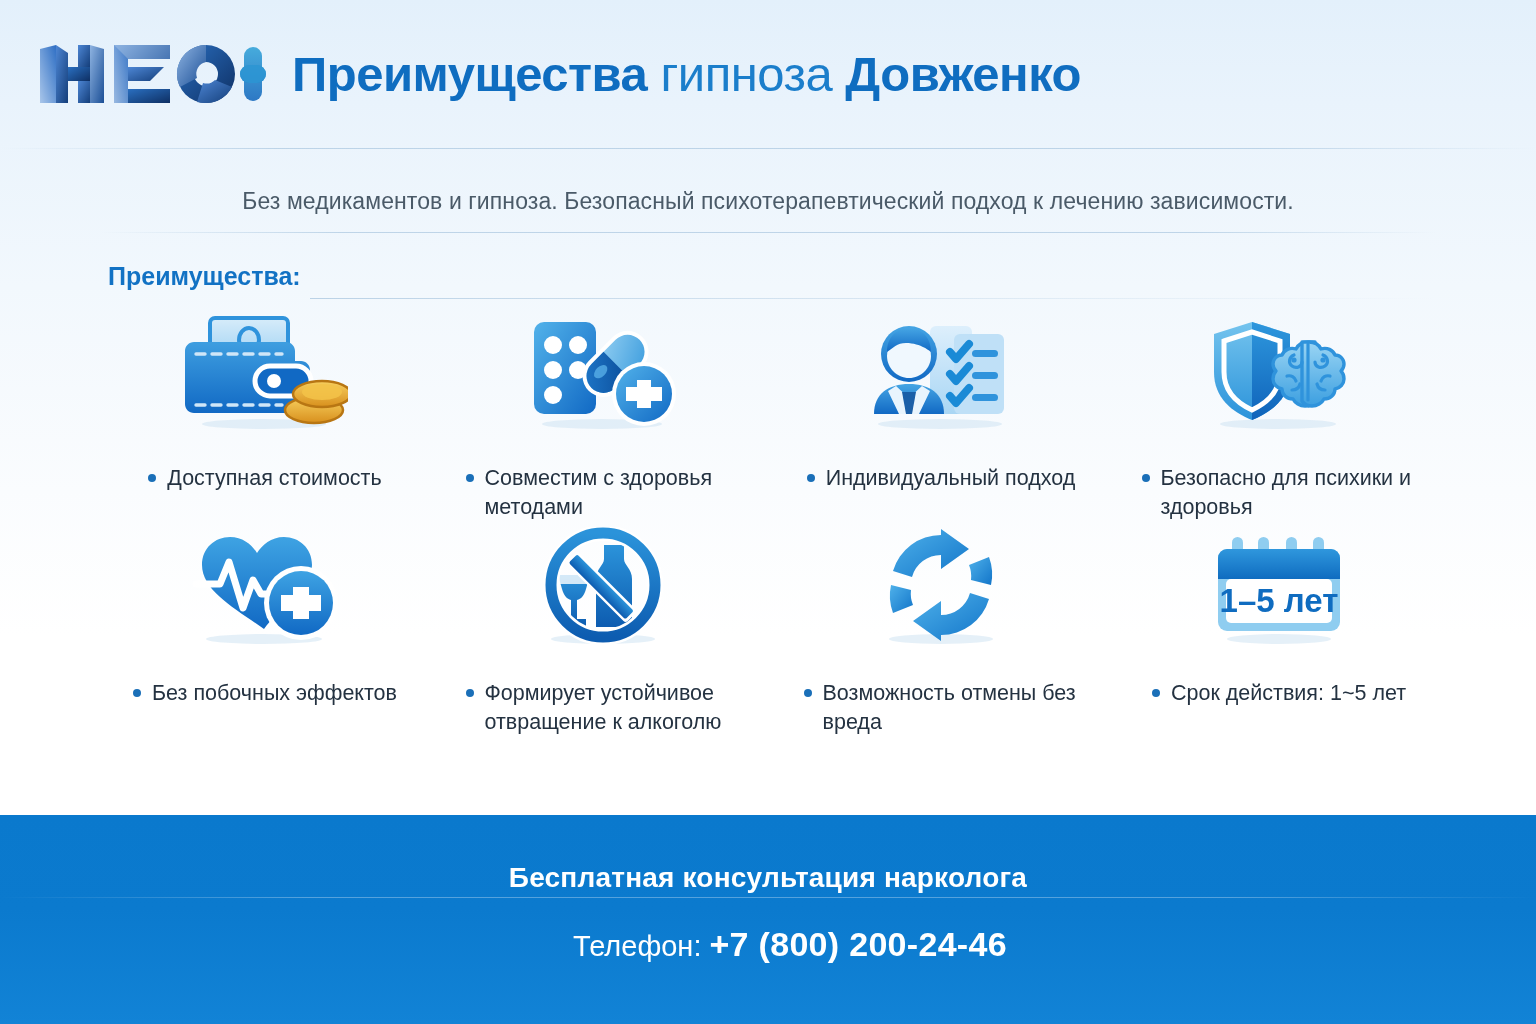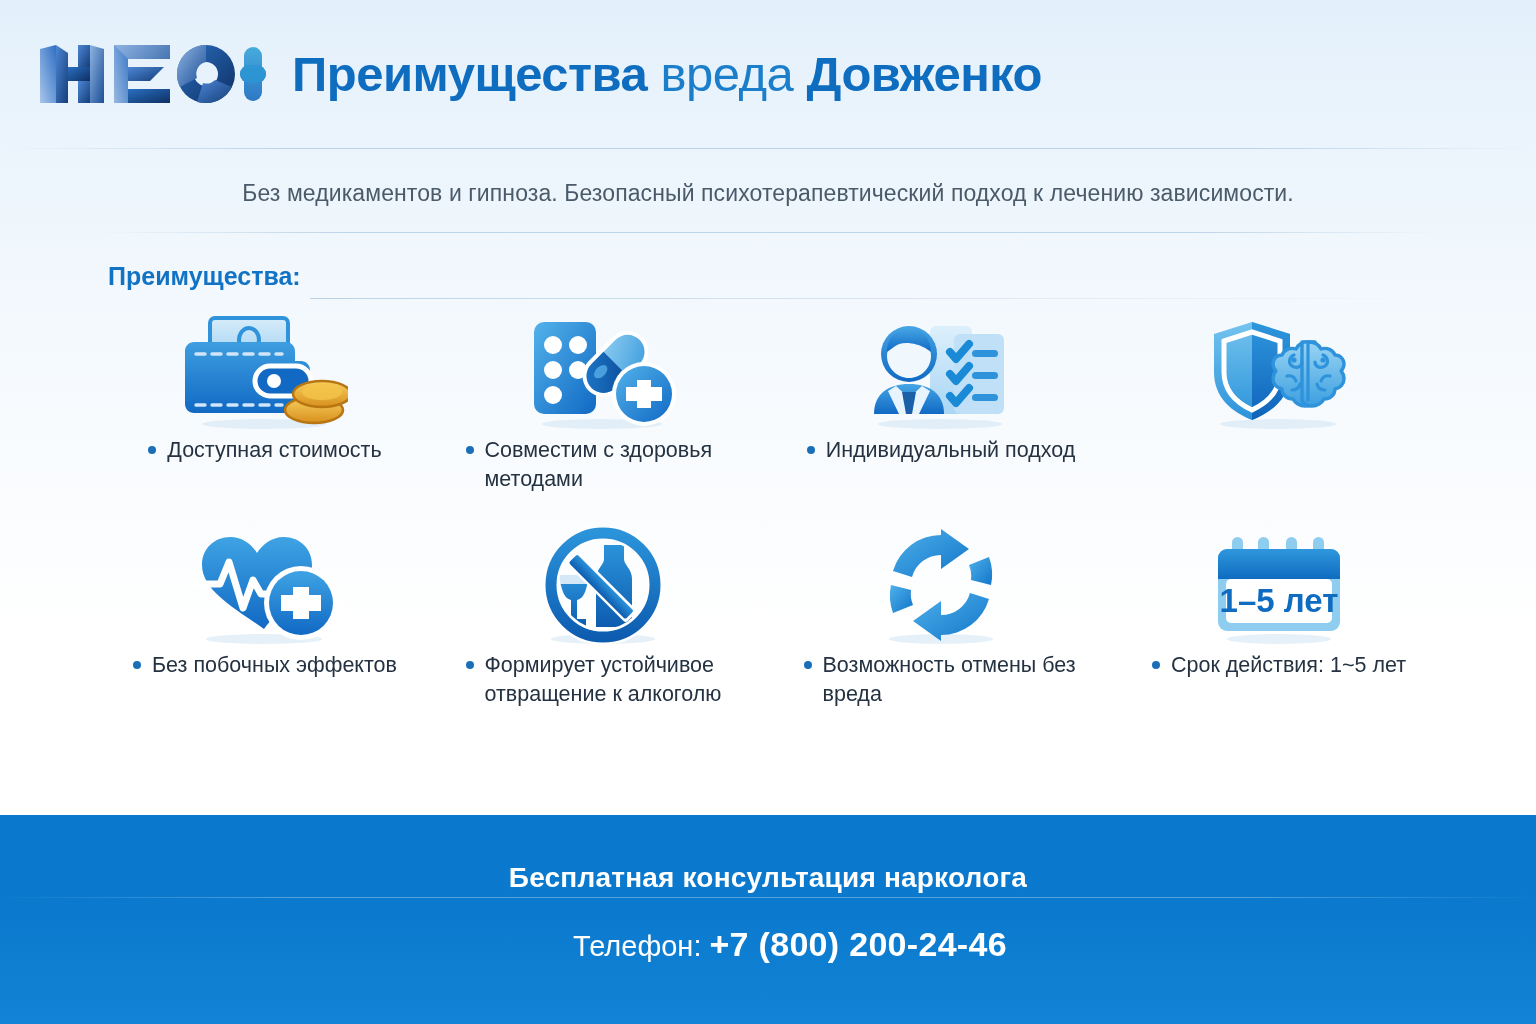--- a/index.html
+++ b/index.html
@@ -65,21 +65,21 @@
     background: linear-gradient(90deg, rgba(160,190,215,0) 0%, rgba(150,185,215,.55) 18%, rgba(150,185,215,.55) 82%, rgba(160,190,215,0) 100%);
   }
   #hair-1 { left: 0; top: 148px; width: 1536px; }
   #hair-2 { left: 100px; top: 232px; width: 1336px; }
   #hair-3 { left: 310px; top: 298px; width: 1126px;
             background: linear-gradient(90deg, rgba(150,185,215,.6) 0%, rgba(160,190,215,0) 100%); }
 
   
   #subtitle {
     position: absolute;
-    left: 0; top: 180px;
+    left: 0; top: 188px;
     width: 1536px;
     text-align: center;
     font-size: 23px;
     color: #4a5a68;
     letter-spacing: .1px;
   }
 
   
   #section-label {
     position: absolute;
@@ -101,21 +101,21 @@
   .cell { position: relative; }
 
   .icon-wrap {
     height: 122px;
     display: flex;
     justify-content: center;
   }
   .icon-wrap svg { display: block; }
 
   .caption {
-    margin-top: 2px;
+    margin-top: 30px;
     display: flex;
     align-items: flex-start;
     justify-content: center;
     gap: 11px;
     padding: 0 6px;
   }
   .bullet {
     flex: none;
     width: 8px; height: 8px;
     border-radius: 50%;
@@ -212,21 +212,21 @@
         <path d="M194 46a29 29 0 0 1-26 16 29 29 0 0 1-9-1l6-19a12 12 0 0 0 12-3z" fill="url(#lg2)"></path>
 
         <rect x="202" y="24" width="26" height="18" rx="9" fill="url(#lg5)"></rect>
         <rect x="206" y="6" width="18" height="54" rx="9" fill="url(#lg5)" opacity=".93"></rect>
         <rect x="202" y="24" width="26" height="18" rx="9" fill="#2e96d4" opacity=".85"></rect>
       </svg>
     </div>
 
     <div class="title">
       <span class="b">Преимущества</span>
-      <span class="l">вреда</span>
+      <span class="l">гипноза</span>
       <span class="b">Довженко</span>
     </div>
   </div>
 
   <div class="hairline" id="hair-1"></div>
   <div class="hairline" id="hair-2"></div>
   <div class="hairline" id="hair-3"></div>
 
   <div id="subtitle">Без медикаментов и гипноза. Безопасный психотерапевтический подход к лечению зависимости.</div>
 
@@ -399,20 +399,24 @@
               <path d="M15 38c4-1 8 1 9 5"></path>
               <path d="M58 38c-4-1-8 1-9 5"></path>
               <path d="M20 52c4 0 7-2 8-6"></path>
               <path d="M53 52c-4 0-7-2-8-6"></path>
             </g>
             <circle cx="22" cy="22" r="2.6" fill="#2f93dc"></circle>
             <circle cx="51" cy="22" r="2.6" fill="#2f93dc"></circle>
           </g>
         </svg>
       </div>
+      <div class="caption">
+        <span class="bullet"></span>
+        <span class="caption-text">Безопасно для психики и здоровья</span>
+      </div>
     </div>
 
     <div class="cell">
       <div class="icon-wrap">
         <svg width="166" height="118" viewBox="0 0 166 118">
           <defs>
             <linearGradient id="hg" x1="0" y1="0" x2="0" y2="1">
               <stop offset="0" stop-color="#3ea3e3"></stop>
                 <stop offset="1" stop-color="#1169c4"></stop>
             </linearGradient>

